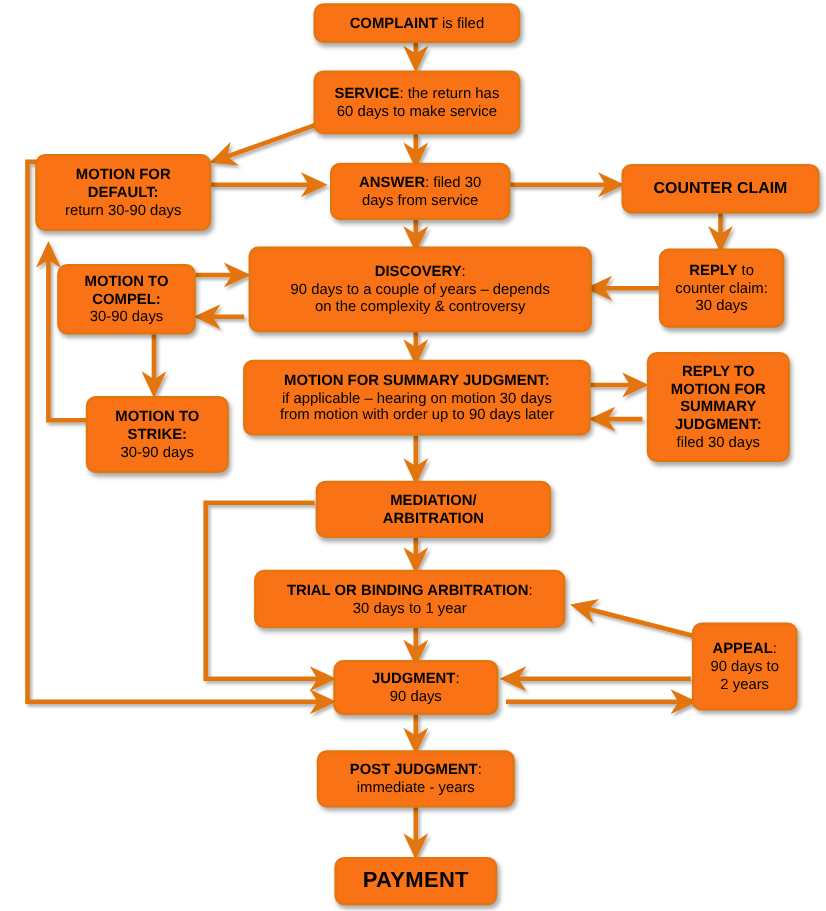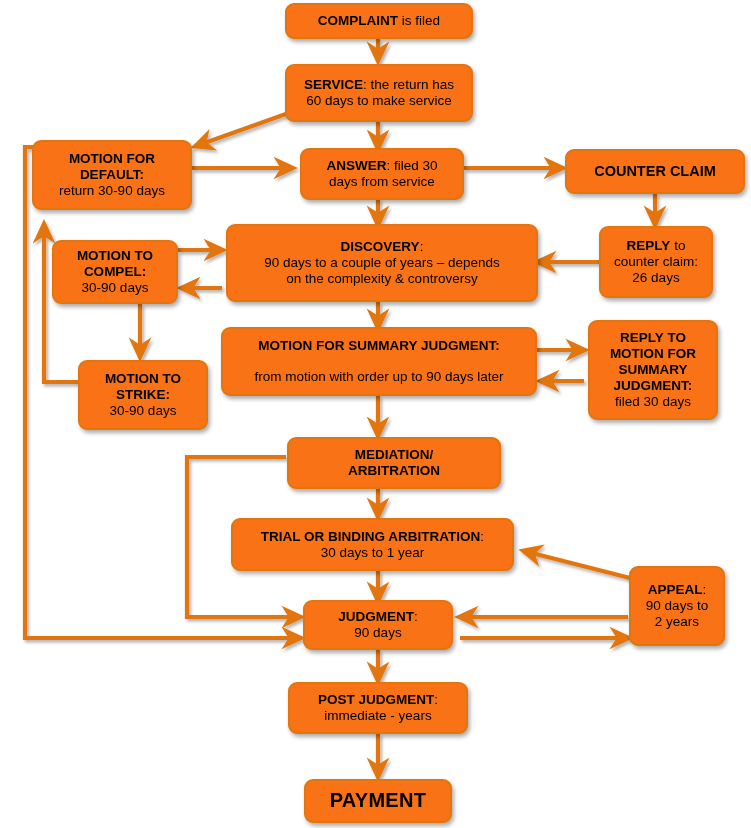--- a/index.html
+++ b/index.html
@@ -125,21 +125,21 @@
       <b>DISCOVERY</b><span>:</span><br>
       <span>90 days to a couple of years – depends</span><br>
       <span>on the complexity &amp; controversy</span>
     </div>
   </div>
 
   <div class="node n-reply-counter" style="left:599px;top:226px;width:114px;height:72px;">
     <div class="txt">
       <b>REPLY</b><span> to</span><br>
       <span>counter claim:</span><br>
-      <span>26 days</span>
+      <span>30 days</span>
     </div>
   </div>
 
   <div class="node n-compel" style="left:52px;top:240px;width:126px;height:64px;">
     <div class="txt">
       <b>MOTION TO</b><br>
       <b>COMPEL:</b><br>
       <span>30-90 days</span>
     </div>
   </div>
@@ -148,21 +148,21 @@
     <div class="txt">
       <b>MOTION TO</b><br>
       <b>STRIKE:</b><br>
       <span>30-90 days</span>
     </div>
   </div>
 
   <div class="node n-msj" style="left:221px;top:327px;width:316px;height:69px;">
     <div class="txt">
       <b>MOTION FOR SUMMARY JUDGMENT:</b><br>
-      <br>
+      <span>if applicable – hearing on motion 30 days</span><br>
       <span>from motion with order up to 90 days later</span>
     </div>
   </div>
 
   <div class="node n-reply-msj" style="left:588px;top:320px;width:130px;height:100px;">
     <div class="txt">
       <b>REPLY TO</b><br>
       <b>MOTION FOR</b><br>
       <b>SUMMARY</b><br>
       <b>JUDGMENT:</b><br>

